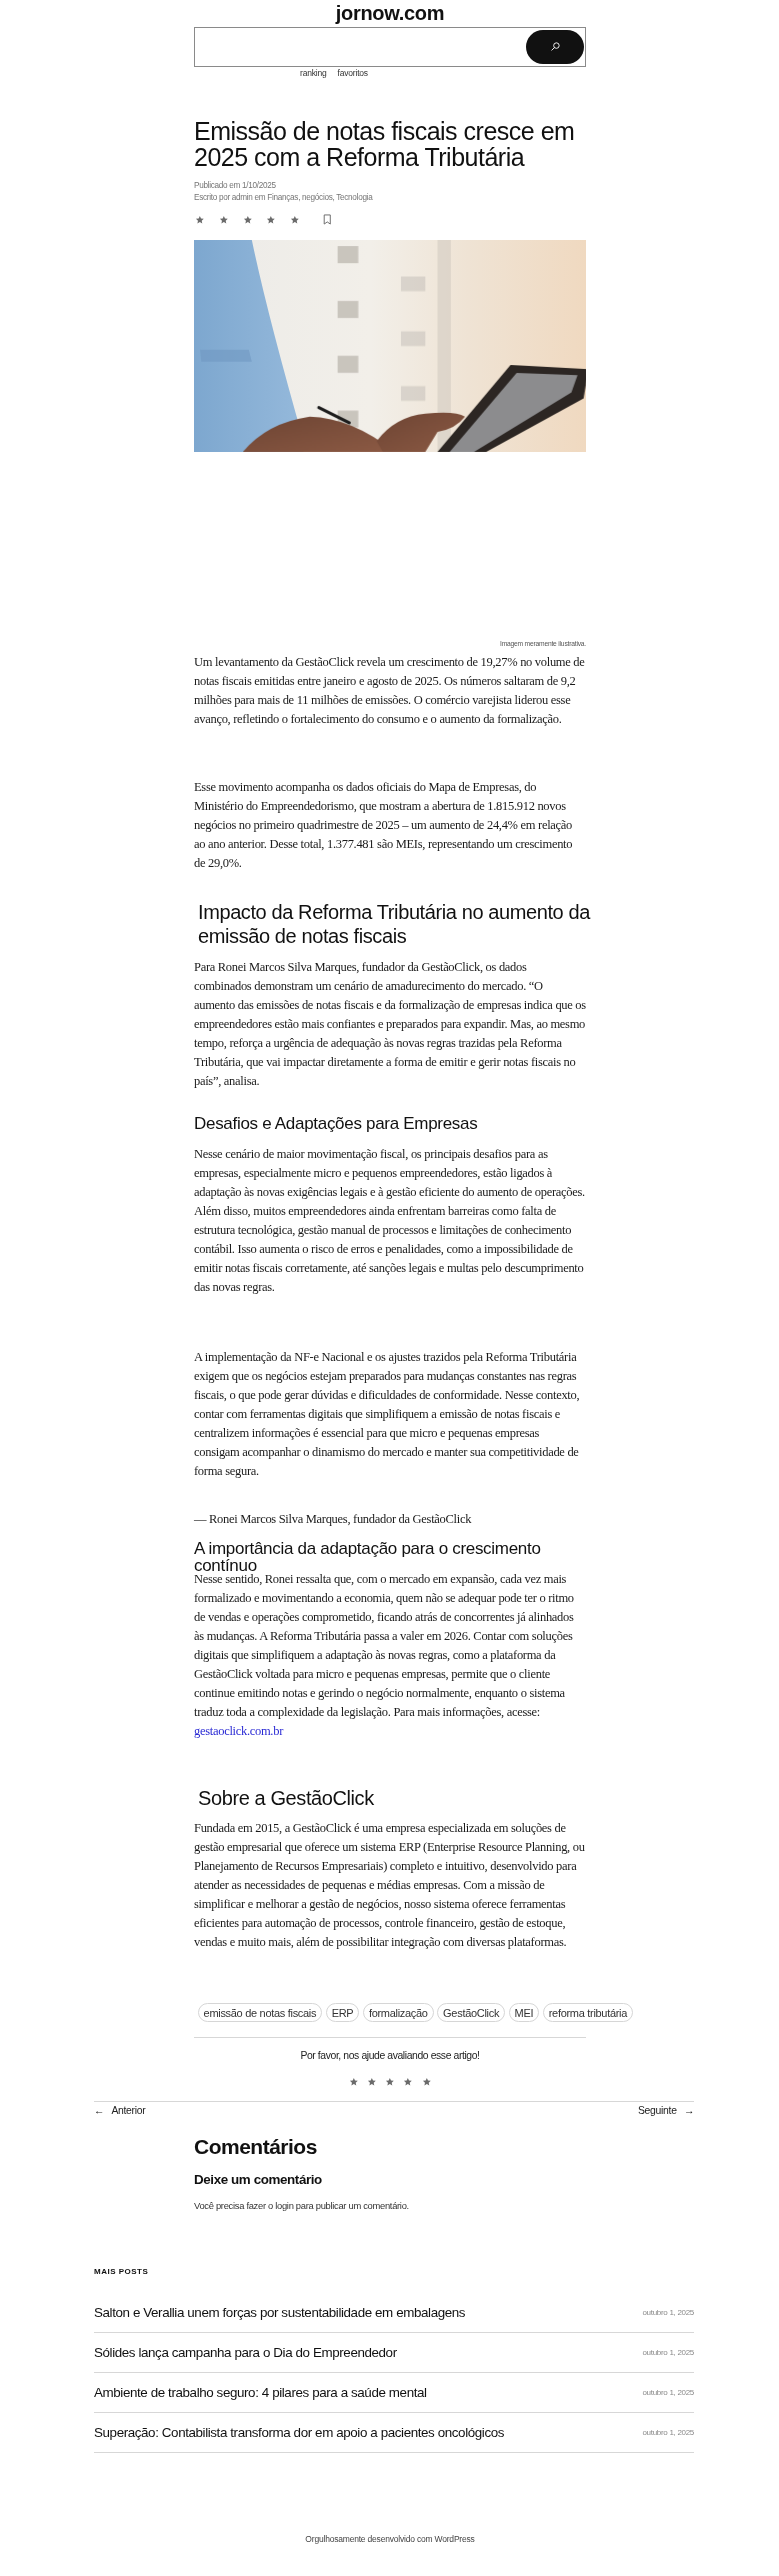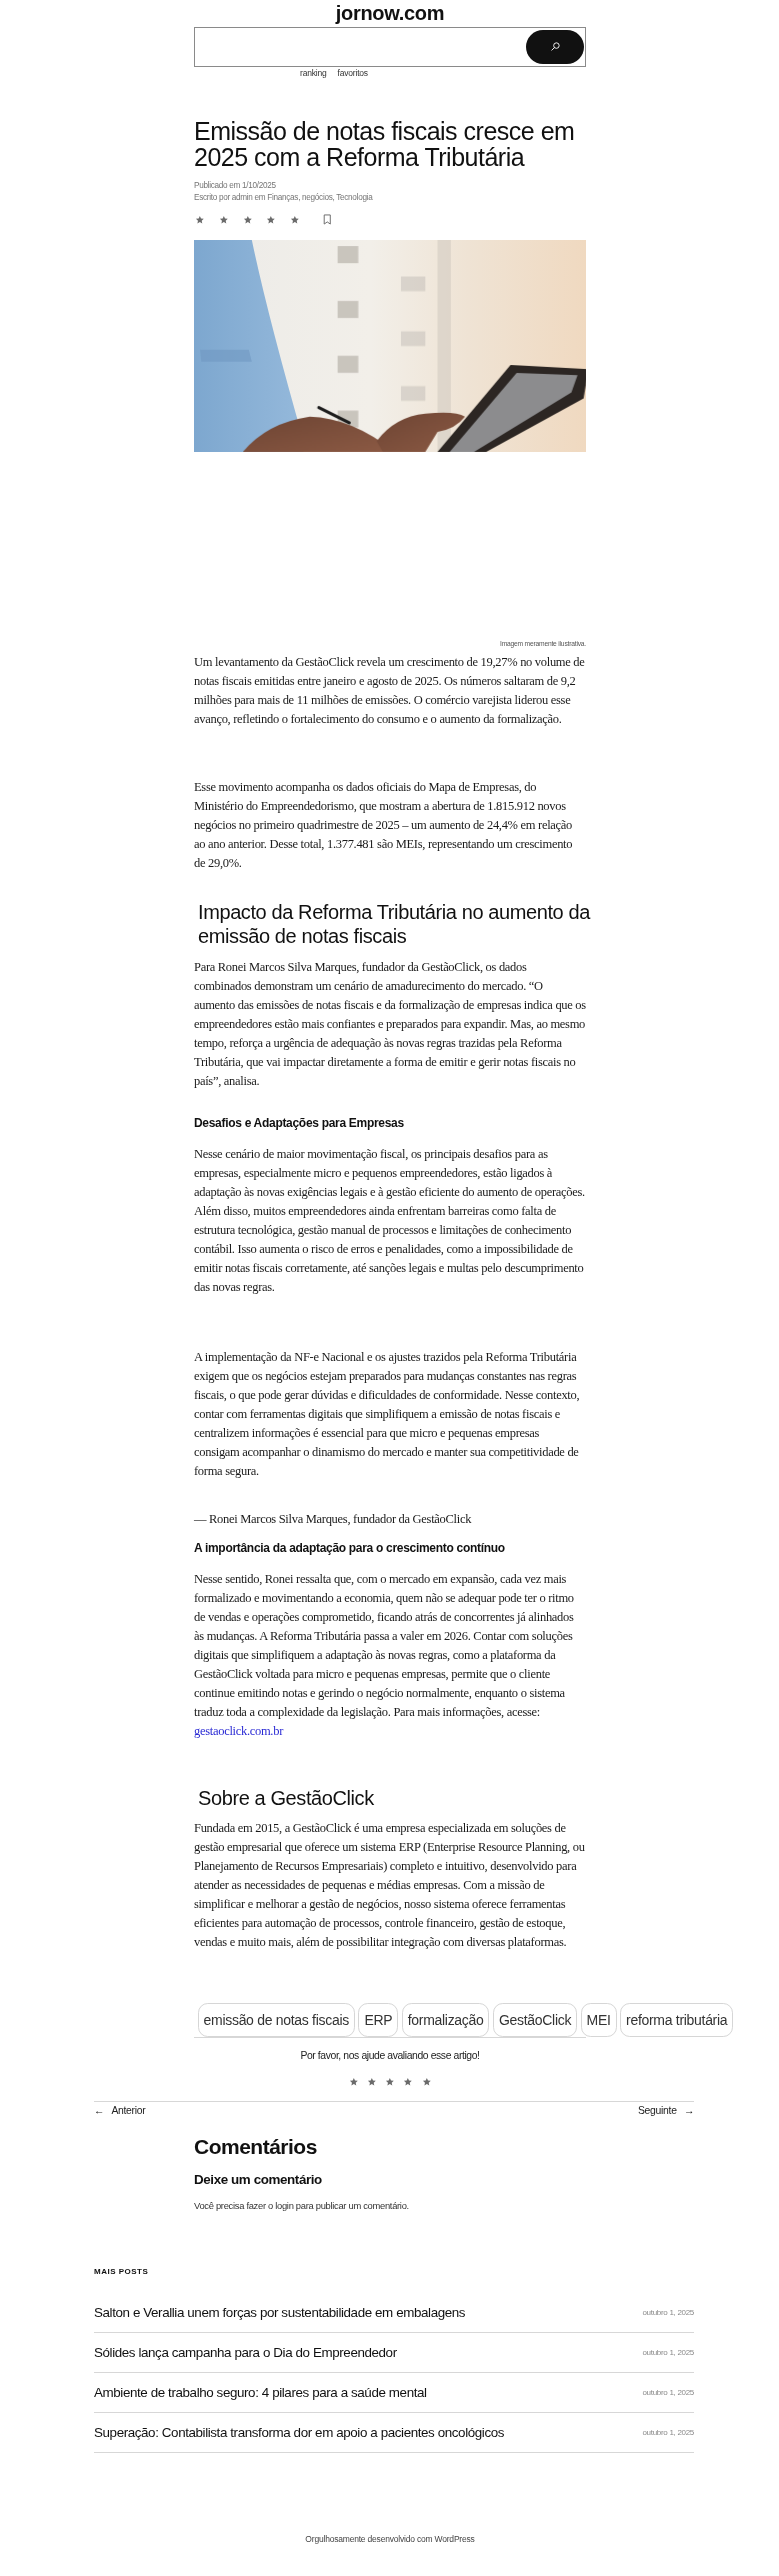--- a/index.html
+++ b/index.html
@@ -75,32 +75,32 @@
       position: absolute; left: 0; width: 392px;
       font-size: 12.5px; line-height: 19px; color: #1a1a1a; letter-spacing: -0.3px; font-family: Liberation Serif, serif;
     }
     .h2 {
       position: absolute; left: 4px; width: 392px;
       font-size: 20px; line-height: 24px; color: #111; letter-spacing: -0.4px;
       font-weight: 400;
     }
     .h3 {
       position: absolute; left: 0; width: 392px;
-      font-size: 12px; line-height: 17px; color: #111; letter-spacing: -0.3px;
-      font-weight: 700;
+      font-size: 17px; line-height: 17px; color: #111; letter-spacing: -0.3px;
+      font-weight: 400;
     }
     .link-blue { color: #2a2ad4; }
 
     .tags {
       position: absolute; top: 2003px; left: 3.7px; display: flex; gap: 3.7px;
     }
     .tag {
-      border: 0.6px solid #d6d6d6; border-radius: 9.7px; height: 34px;
+      border: 0.6px solid #d6d6d6; border-radius: 9.7px; height: 19px;
       padding: 0 4.9px; display: flex; align-items: center;
-      font-size: 14px; color: #333; letter-spacing: -0.3px; white-space: nowrap;
+      font-size: 11px; color: #333; letter-spacing: -0.3px; white-space: nowrap;
     }
     .divider-short {
       position: absolute; top: 2037px; left: 0; width: 392px; height: 0.9px; background: #d7d7d7;
     }
     .rating-prompt {
       position: absolute; top: 2050px; left: 0; width: 392px; text-align: center;
       font-size: 10.4px; color: #222; letter-spacing: -0.4px;
     }
     .rating-bottom {
       position: absolute; top: 2077px; left: 0; width: 392px;

